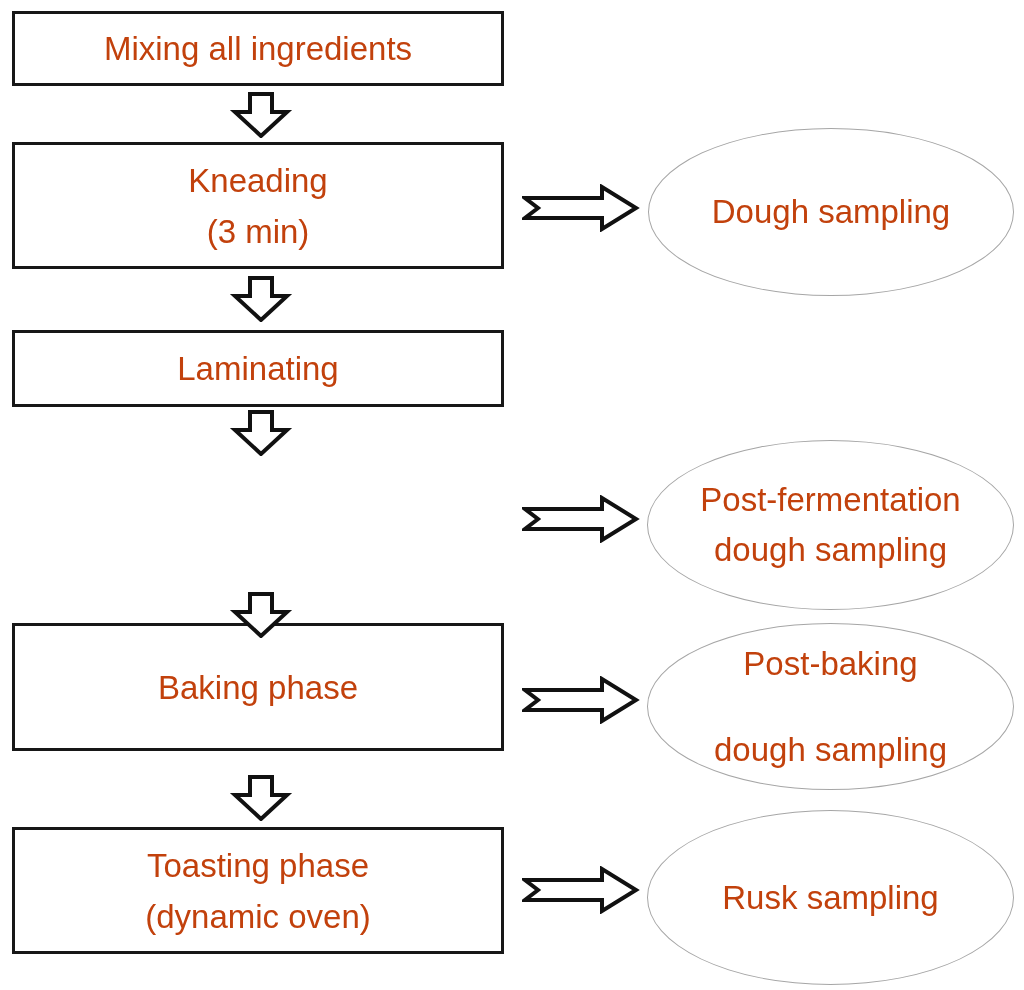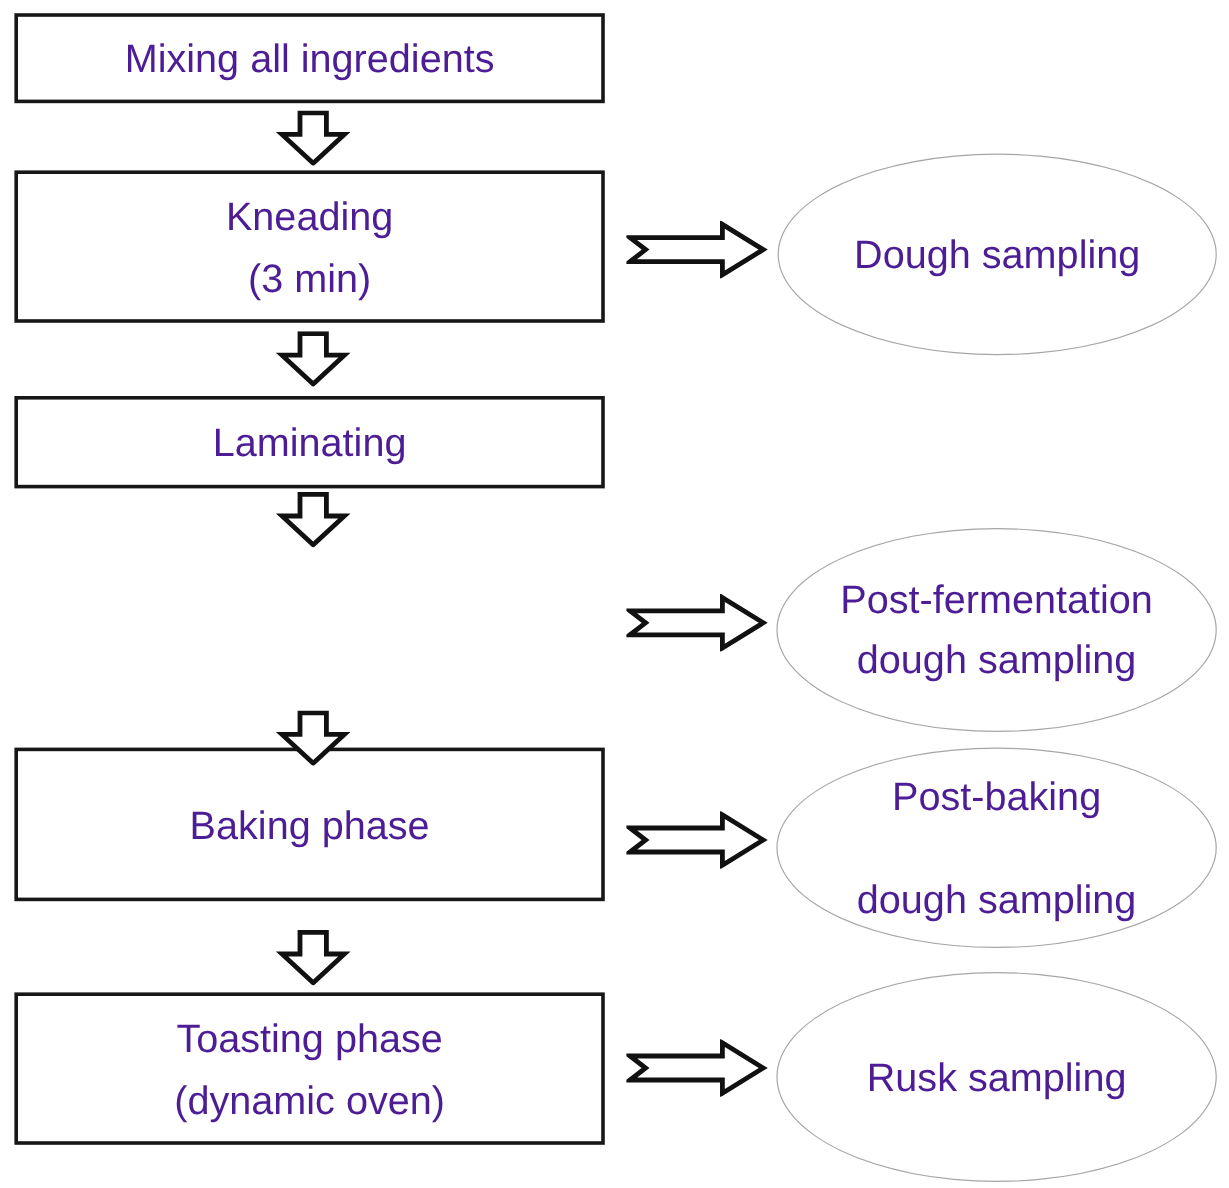--- a/index.html
+++ b/index.html
@@ -2,21 +2,21 @@
 <html><head>
 <meta charset="utf-8">
 <style>
   html, body { margin: 0; padding: 0; background: #ffffff; }
   .canvas {
     position: relative;
     width: 1024px;
     height: 990px;
     background: #ffffff;
     font-family: "Liberation Sans", "DejaVu Sans", sans-serif;
-    color: #4c1d95;
+    color: #c2410c;
     overflow: hidden;
     border-radius: 30px;
   }
   .step {
     position: absolute;
     left: 12px;
     width: 492px;
     box-sizing: border-box;
     border: 3px solid #171717;
     background: #ffffff;

